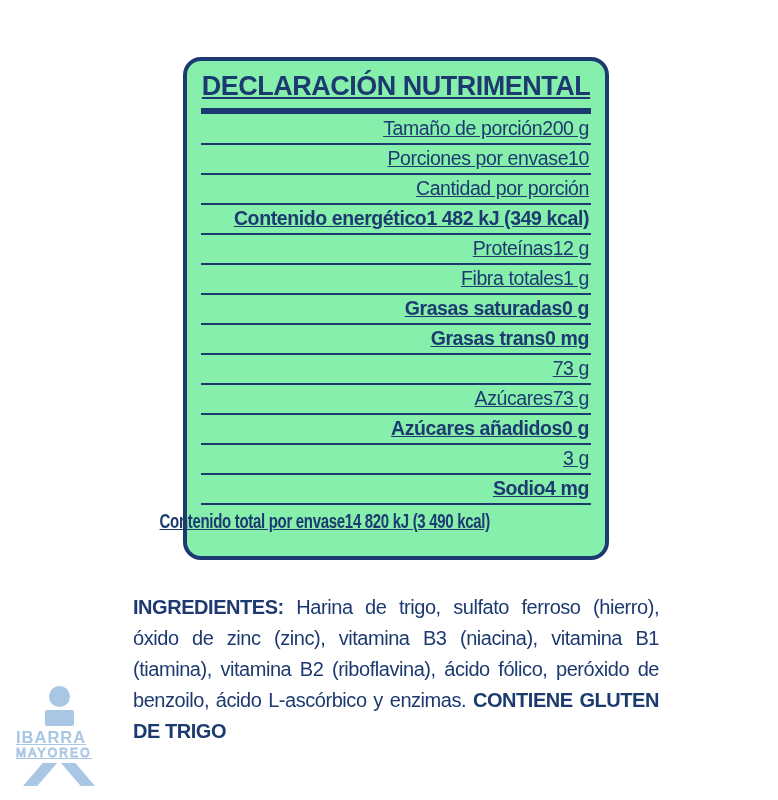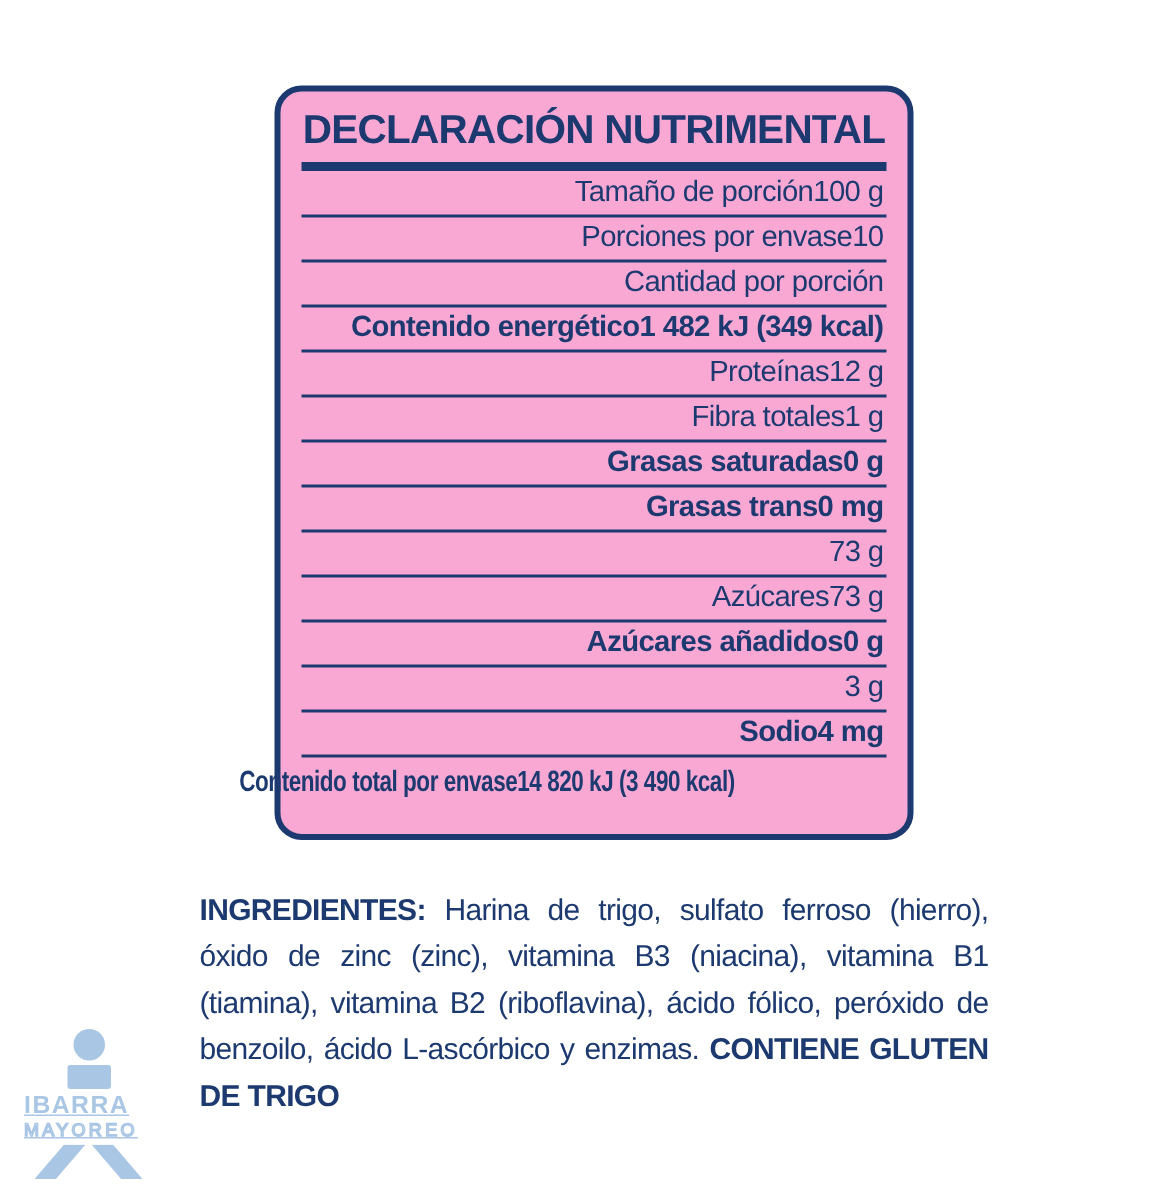--- a/index.html
+++ b/index.html
@@ -20,22 +20,23 @@
 
   
   .label-box {
     position: absolute;
     left: 183px;
     top: 57px;
     width: 426px;
     height: 503px;
     border: 4px solid var(--navy);
     border-radius: 18px;
-    background: #f9a8d4;
+    background: #86efac;
     padding: 4px 14px 0 14px;
+    text-decoration: underline;
   }
   .label-title {
     font-size: 27px;
     font-weight: bold;
     letter-spacing: -0.5px;
     text-align: center;
     white-space: nowrap;
     padding: 7px 0 6px 0;
     line-height: 1.1;
   }
@@ -139,21 +140,21 @@
 <body>
 
 <div class="label-box">
   <div class="label-title">DECLARACIÓN NUTRIMENTAL</div>
   <div class="title-rule"></div>
 
   <div class="rows">
 
       <div class="row">
         <span class="row-label">Tamaño de porción</span>
-        <span class="row-value">100 g</span>
+        <span class="row-value">200 g</span>
       </div>
 
       <div class="row">
         <span class="row-label">Porciones por envase</span>
         <span class="row-value">10</span>
       </div>
 
       <div class="row">
         <span class="row-label">Cantidad por porción</span>
         <span class="row-value"></span>

